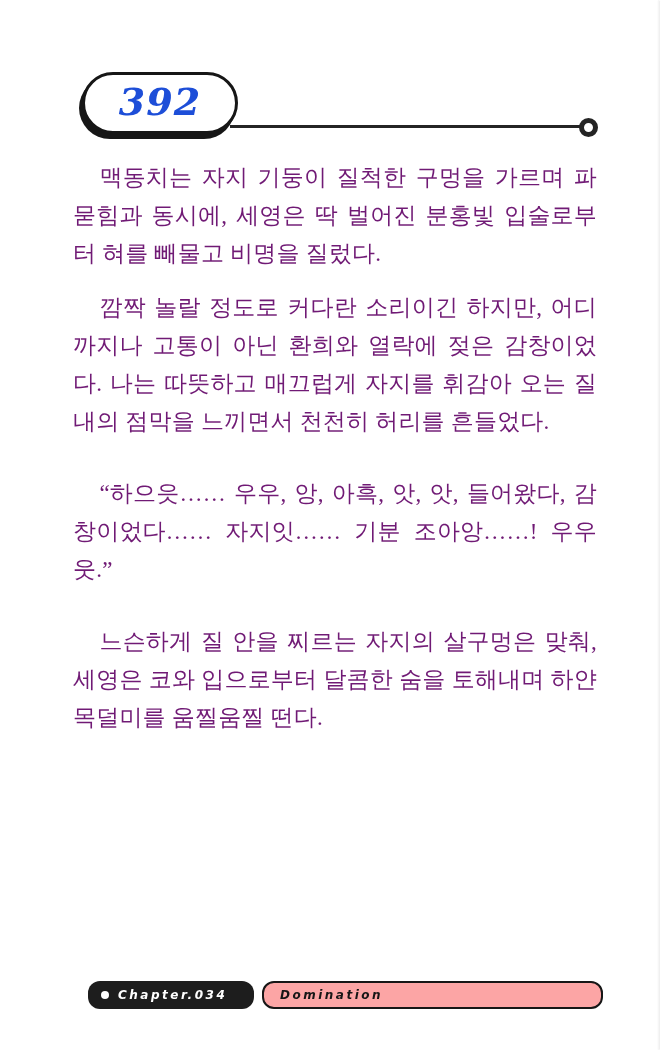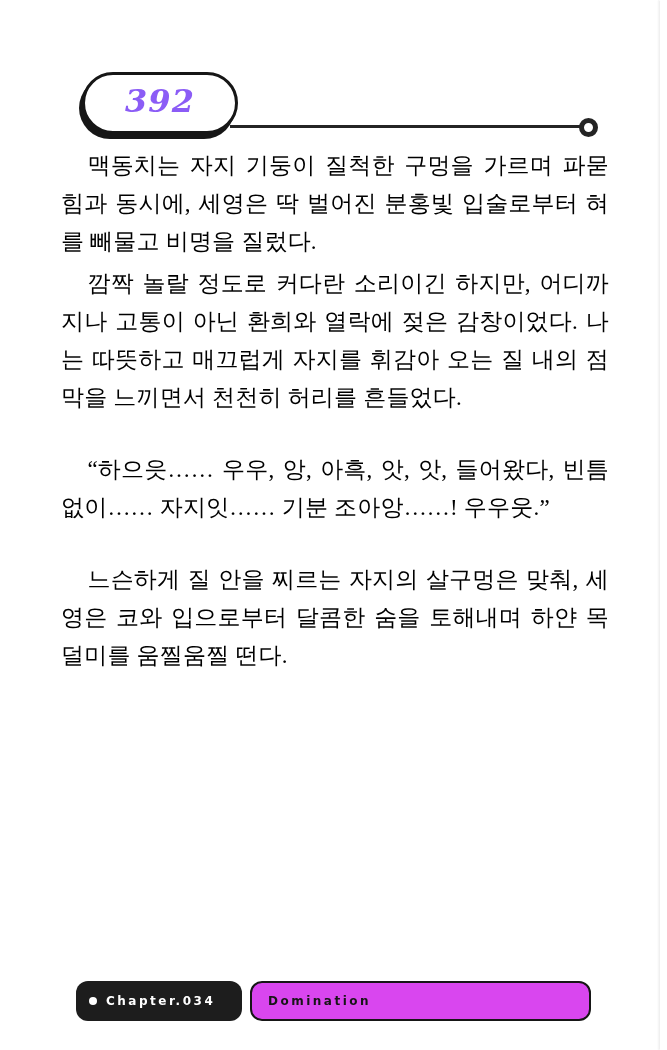--- a/index.html
+++ b/index.html
@@ -31,23 +31,23 @@
     border: 3px solid #161616;
     border-radius: 32px;
     box-shadow: -3px 5px 0 0 #161616;
     display: flex; align-items: center; justify-content: center;
     z-index: 2;
   }
   .page-number {
     font-family: "DejaVu Serif", serif;
     font-style: italic;
     font-weight: bold;
-    font-size: 32px;
+    font-size: 38px;
     letter-spacing: 1px;
-    color: #8b5cf6;
+    color: #1d4ed8;
     transform: translateY(-2px);
   }
   .header-rule {
     position: absolute;
     left: 230px; top: 125px;
     width: 352px; height: 3px;
     background: #242424;
   }
   .header-rule-end {
     position: absolute;
@@ -58,39 +58,40 @@
     border-radius: 50%;
   }
 
   
   .text-block {
     position: absolute;
     left: 57px; top: 143px;
     width: 556px;
   }
   .para {
-    margin: 4px;
+    margin: 16px;
     font-size: 23px;
     line-height: 38px;
     letter-spacing: 0.2px;
     text-align: justify;
     text-indent: 1.15em;
     word-break: break-all;
-    color: #000000;
+    color: #701a75;
   }
   .para.gap { margin-top: 34px; }
 
   
   .footer {
     position: absolute;
-    left: 76px; top: 981px;
-    width: 515px; height: 40px;
+    left: 88px; top: 981px;
+    width: 515px; height: 28px;
     display: flex;
     align-items: stretch;
     font-family: "DejaVu Sans", "Liberation Sans", sans-serif;
+    font-style: italic;
   }
   .chapter-pill {
     width: 166px;
     background: #1d1d1d;
     border-radius: 12px;
     display: flex; align-items: center;
     padding: 0 10px;
     box-sizing: border-box;
   }
   .chapter-dot {
@@ -104,21 +105,21 @@
     color: #ffffff;
     font-size: 12px;
     font-weight: bold;
     letter-spacing: 2.5px;
     white-space: nowrap;
     transform: translateY(-0.5px);
   }
   .title-pill {
     margin-left: 8px;
     flex: 1;
-    background: #d946ef;
+    background: #fca5a5;
     border: 2px solid #161616;
     border-radius: 12px;
     display: flex; align-items: center;
     padding: 0 16px;
     box-sizing: border-box;
   }
   .title-label {
     color: #161616;
     font-size: 12px;
     font-weight: bold;
@@ -136,21 +137,21 @@
     <div class="page-number-pill">
       <span class="page-number">392</span>
     </div>
     <div class="header-rule"></div>
     <div class="header-rule-end"></div>
   </div>
 
   <div class="text-block">
     <p class="para">맥동치는 자지 기둥이 질척한 구멍을 가르며 파묻힘과 동시에, 세영은 딱 벌어진 분홍빛 입술로부터 혀를 빼물고 비명을 질렀다.</p>
     <p class="para">깜짝 놀랄 정도로 커다란 소리이긴 하지만, 어디까지나 고통이 아닌 환희와 열락에 젖은 감창이었다. 나는 따뜻하고 매끄럽게 자지를 휘감아 오는 질 내의 점막을 느끼면서 천천히 허리를 흔들었다.</p>
-    <p class="para gap">“하으읏…… 우우, 앙, 아흑, 앗, 앗, 들어왔다, 빈틈없이…… 자지잇…… 기분 조아앙……! 우우웃.”</p>
+    <p class="para gap">“하으읏…… 우우, 앙, 아흑, 앗, 앗, 들어왔다, 감창이었다…… 자지잇…… 기분 조아앙……! 우우웃.”</p>
     <p class="para gap">느슨하게 질 안을 찌르는 자지의 살구멍은 맞춰, 세영은 코와 입으로부터 달콤한 숨을 토해내며 하얀 목덜미를 움찔움찔 떤다.</p>
   </div>
 
   <div class="footer">
     <div class="chapter-pill">
       <span class="chapter-dot"></span>
       <span class="chapter-label">Chapter.034</span>
     </div>
     <div class="title-pill">
       <span class="title-label">Domination</span>

